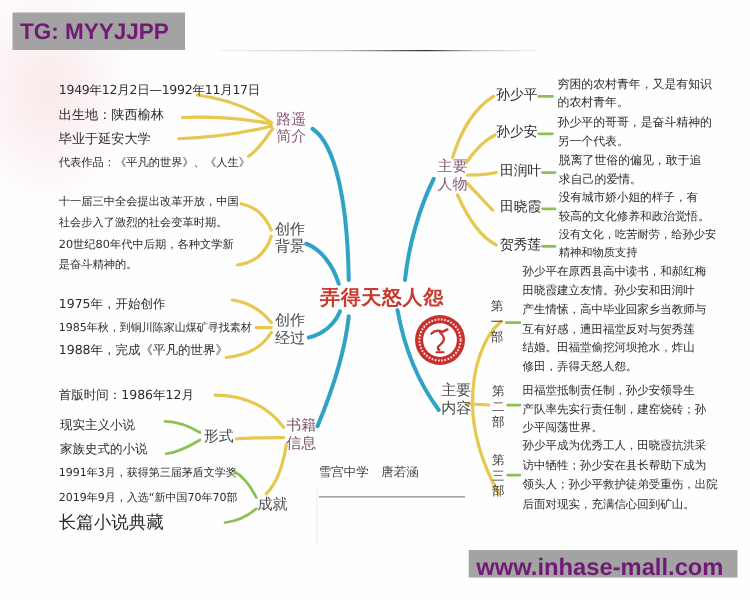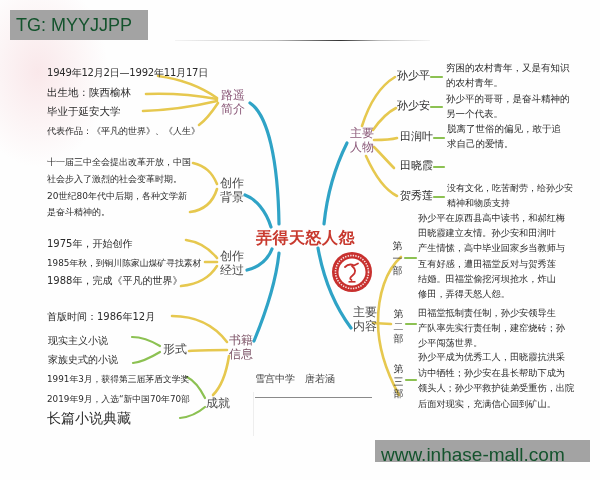--- a/index.html
+++ b/index.html
@@ -32,22 +32,22 @@
   .central { position: absolute; left: 256px; top: 229px; font-size: 16px; line-height: 18px;
              font-weight: bold; color: #c8392e; letter-spacing: 0.5px; white-space: nowrap; }
 
   .author { position: absolute; left: 255px; top: 373px; width: 117px; font-size: 10px; line-height: 12px;
             color: #444; border-bottom: 1px solid #8a8a8a; padding-bottom: 12px; white-space: nowrap; }
 
   .paper-edge-top { position: absolute; left: 175px; top: 40px; width: 255px; height: 1px;
                     background: linear-gradient(90deg, rgba(200,200,200,0.2), #bdbdbd 40%, #333 65%, #bdbdbd 80%, rgba(200,200,200,0.2)); }
   .paper-fold { position: absolute; left: 253px; top: 392px; width: 1px; height: 44px; background: #eeeeee; }
 
-  .wm { position: absolute; background: #a3a3a3; color: #14532d; font-family: "Liberation Sans", sans-serif;
-        white-space: nowrap; box-sizing: border-box; }
+  .wm { position: absolute; background: #a3a3a3; color: #701a75; font-family: "Liberation Sans", sans-serif;
+        white-space: nowrap; box-sizing: border-box; font-weight: bold; }
   .wm-top { left: 10px; top: 10px; width: 138px; height: 30px; font-size: 18px; line-height: 30px; padding-left: 6px; }
   .wm-bottom { left: 375px; top: 440px; width: 215px; height: 22px; font-size: 19px; line-height: 30px; padding-left: 6px; }
 
   .logo { position: absolute; left: 331px; top: 251px; }
 </style>
 </head>
 <body>
 
 <div class="canvas">
 
@@ -180,20 +180,24 @@
     <div>另一个代表。</div>
   </div>
 
   <div class="name" style="left:400px;top:131px;">田润叶</div>
   <div class="block" style="left:447px;top:120.5px;font-size:9.5px;line-height:15px;">
     <div>脱离了世俗的偏见，敢于追</div>
     <div>求自己的爱情。</div>
   </div>
 
   <div class="name" style="left:400px;top:160px;">田晓霞</div>
+  <div class="block" style="left:447px;top:150.5px;font-size:9.3px;line-height:15px;">
+    <div>没有城市娇小姐的样子，有</div>
+    <div>较高的文化修养和政治觉悟。</div>
+  </div>
 
   <div class="name" style="left:400px;top:190px;">贺秀莲</div>
   <div class="block" style="left:447px;top:180.5px;font-size:9px;line-height:15px;">
     <div>没有文化，吃苦耐劳，给孙少安</div>
     <div>精神和物质支持</div>
   </div>
 
   <div class="node" style="left:353px;top:306px;">
     <div>主要</div>
     <div>内容</div>

